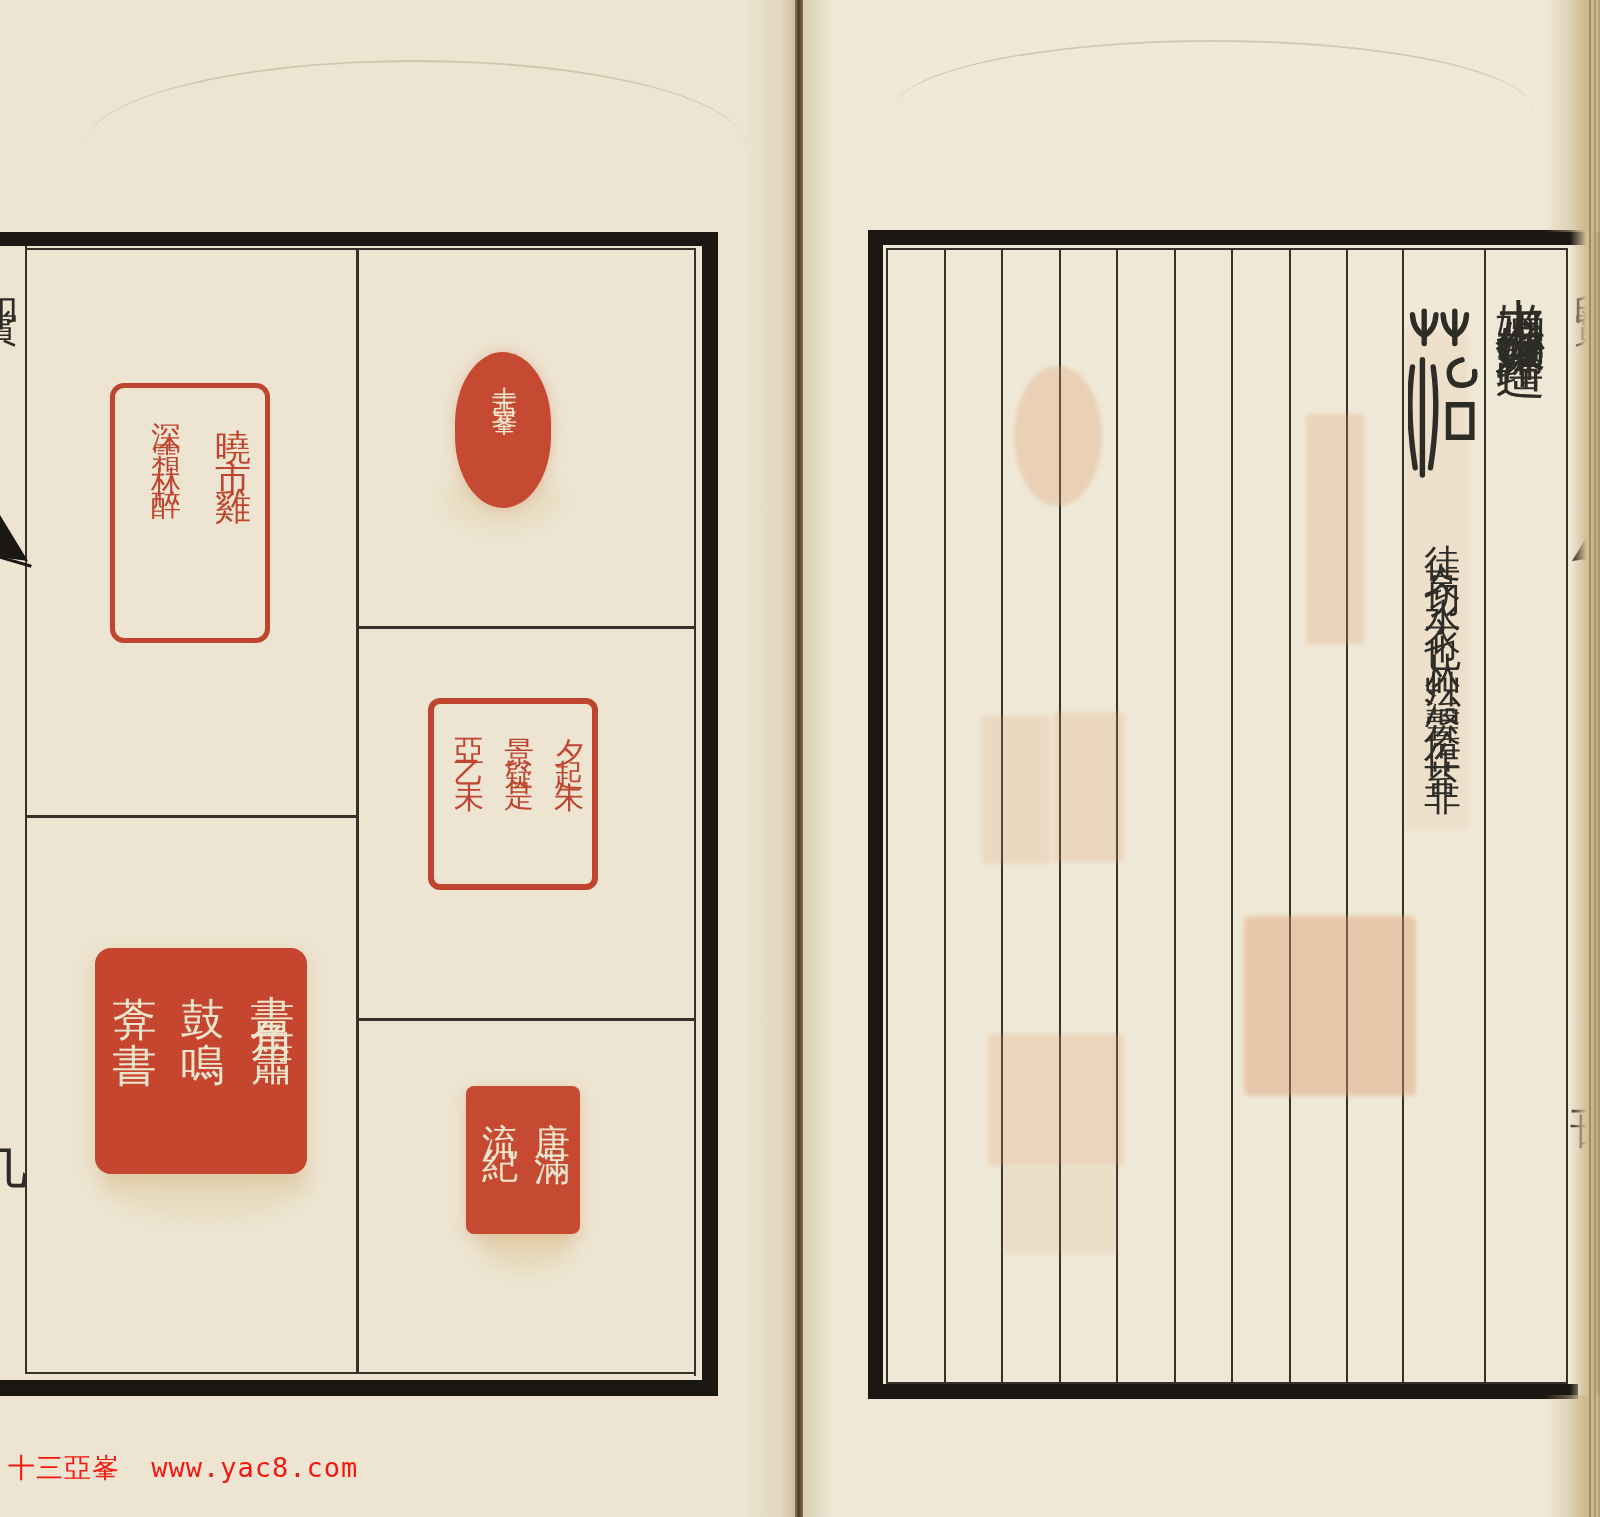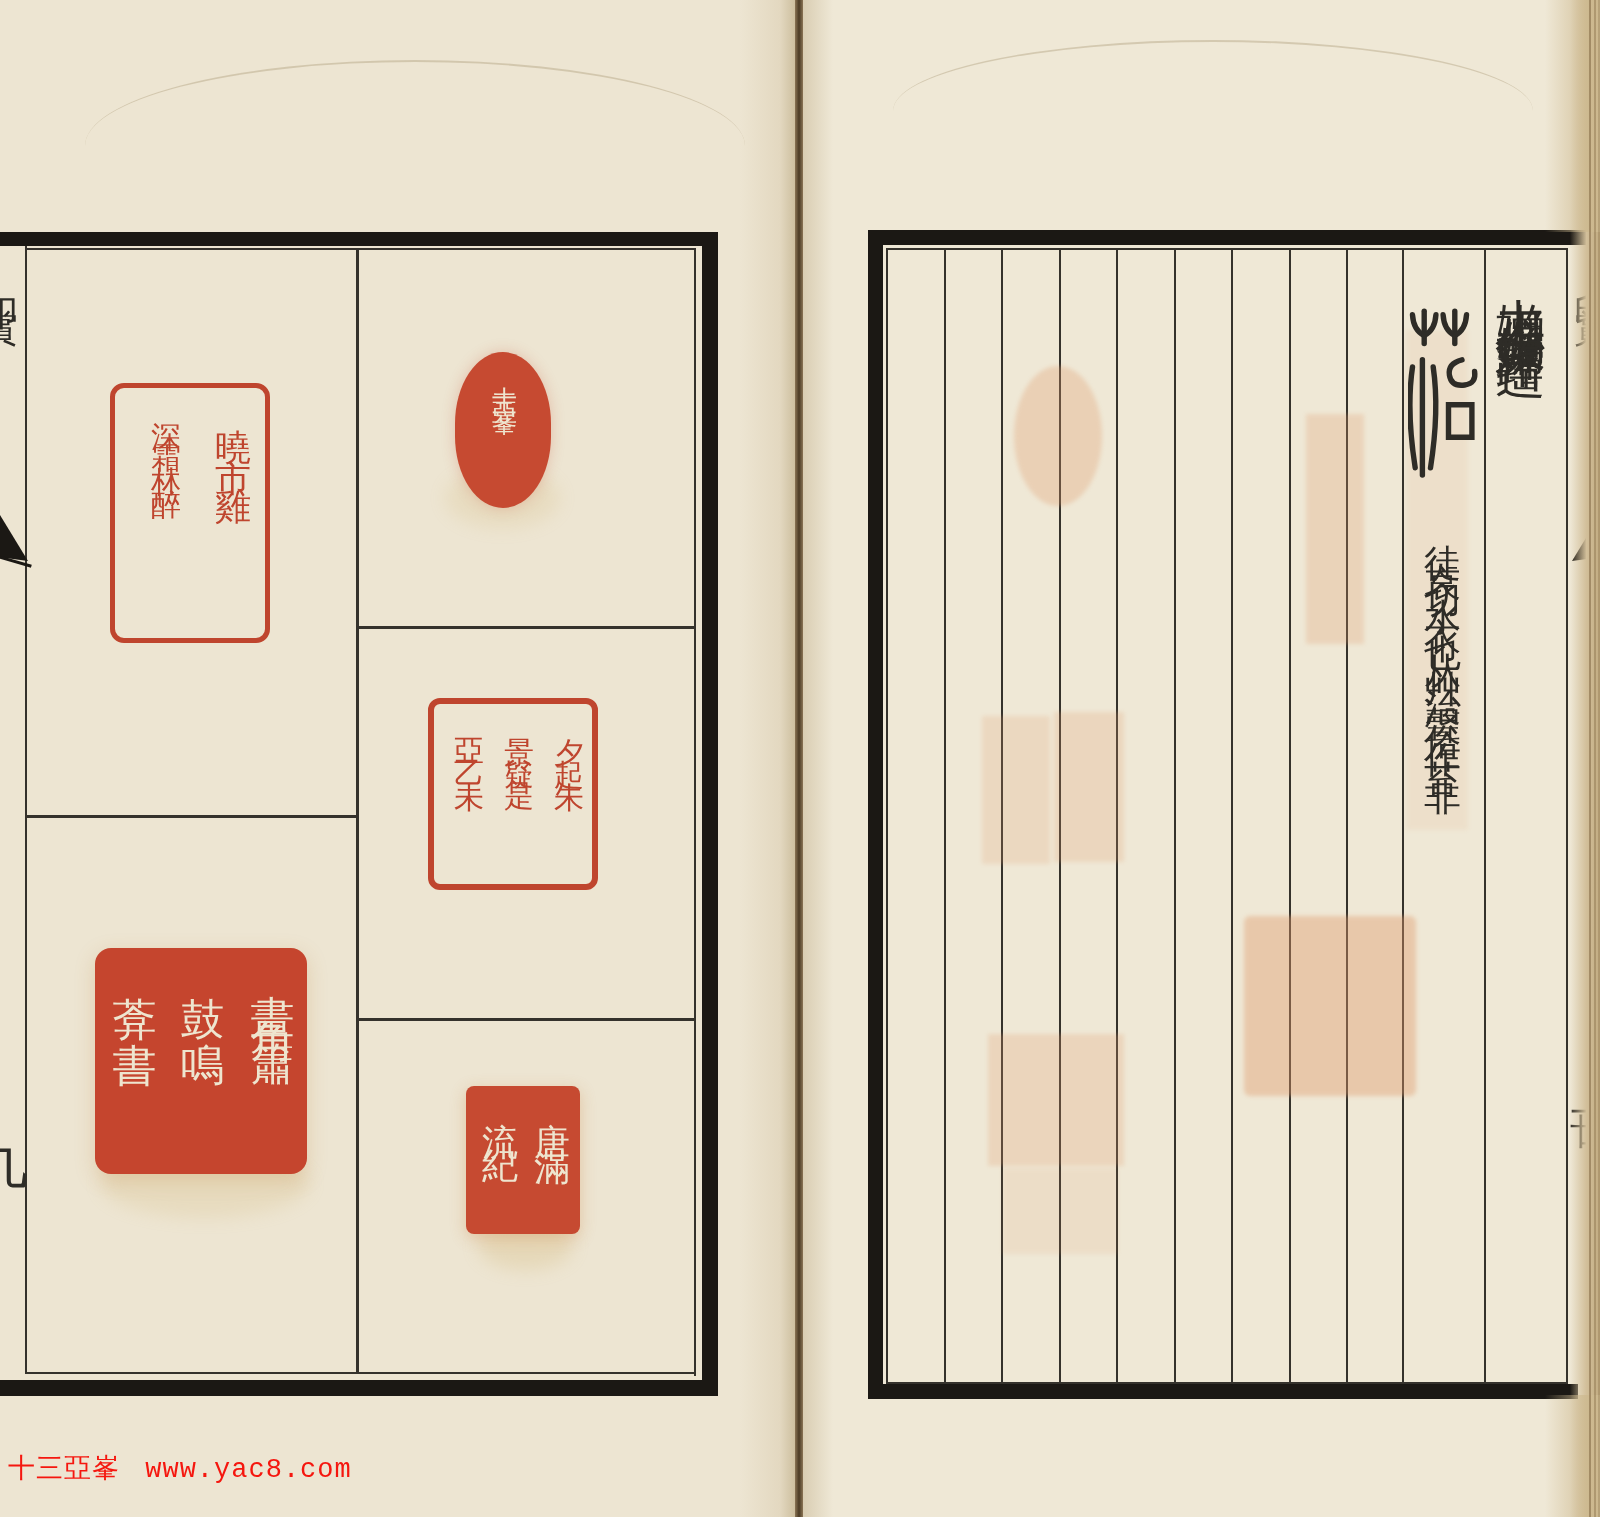--- a/index.html
+++ b/index.html
@@ -139,16 +139,16 @@
 
   <div class="abs" style="left:1570px;top:0;width:30px;height:1517px;background:linear-gradient(to right,rgba(210,191,154,0),#d2bf9a 55%,#c1ab80);"></div>
   <div class="abs" style="left:1545px;top:0;width:55px;height:232px;background:linear-gradient(to right,rgba(210,191,154,0),#cdb98f);"></div>
   <div class="abs" style="left:1545px;top:1395px;width:55px;height:122px;background:linear-gradient(to right,rgba(210,191,154,0),#cdb98f);"></div>
   <div class="edgeline" style="left:1589px;top:0;height:1517px;"></div>
   <div class="edgeline" style="left:1594px;top:0;height:1517px;opacity:.7;"></div>
   <div class="edgeline" style="left:1598px;top:0;height:1517px;opacity:.5;"></div>
 
   <div class="abs" style="left:8px;top:1450px;font-size:27px;color:#f5170f;font-family:'DejaVu Sans Mono',monospace;letter-spacing:1px;">
     <span>十三亞峯</span>
-    <span style="margin-left:8px;font-family:Liberation Mono, monospace;">www.yac8.com</span>
+    <span style="margin-left:14px;">www.yac8.com</span>
   </div>
 
 </div>
 
 </body></html>

